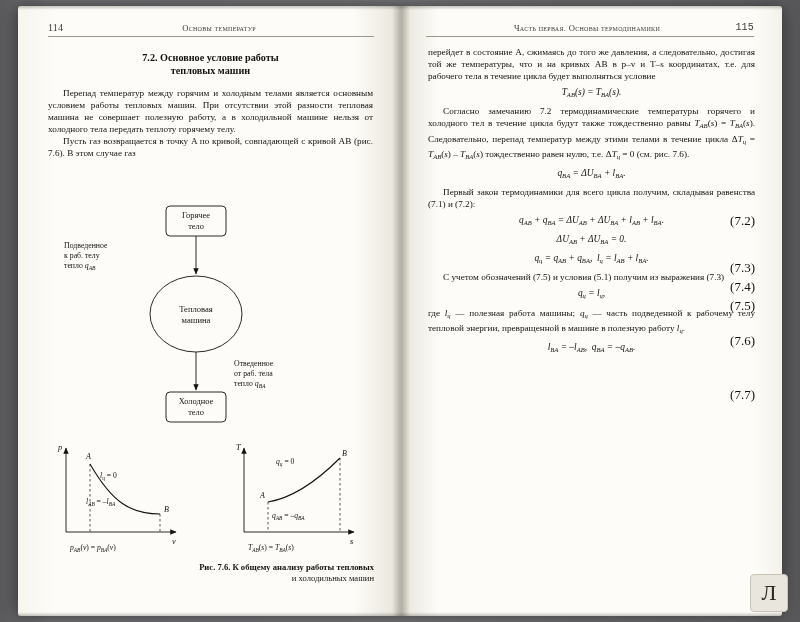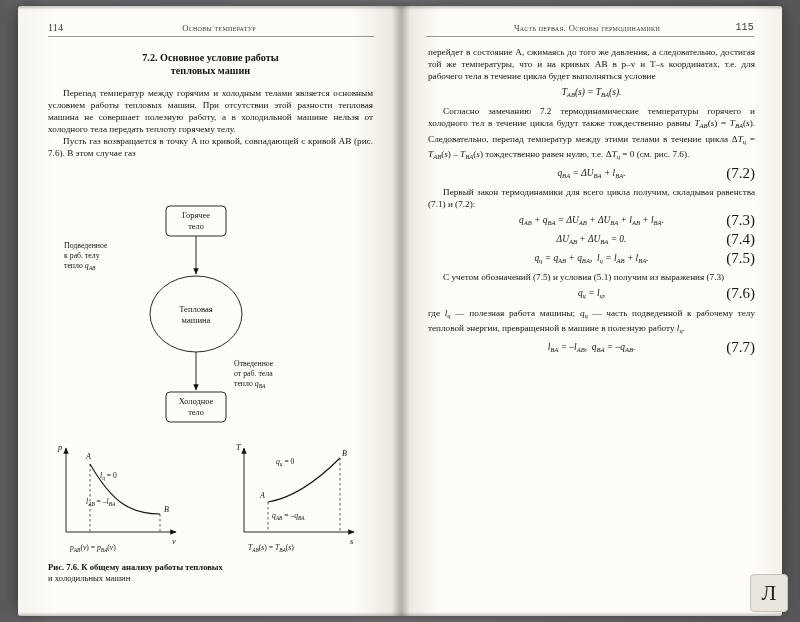--- a/index.html
+++ b/index.html
@@ -120,39 +120,40 @@
     position: relative;
     text-align: center;
     margin: 4px 0 4px 0;
     font-style: italic;
     font-size: 9.4px;
   }
   .fmla .num {
     position: absolute;
     right: 0;
     font-style: normal;
-    font-size: 15px;
+    font-size: 13px;
+    margin-top: 48px;
   }
   .sub { font-size: 6.6px; vertical-align: -2px; font-style: italic; }
 
   
   .figwrap {
     position: absolute;
     left: 30px;
     top: 196px;
     width: 326px;
     height: 392px;
   }
   .fig-svg { position: absolute; left: 0; top: 0; }
   .figcap {
     position: absolute;
     left: 0;
     top: 360px;
     width: 326px;
-    text-align: left;
+    text-align: right;
     font-size: 8.6px;
     line-height: 11px;
     color: #14120f;
   }
   .figcap b { font-weight: bold; }
 
   
   .logo-mark {
     position: absolute;
     right: 12px;

